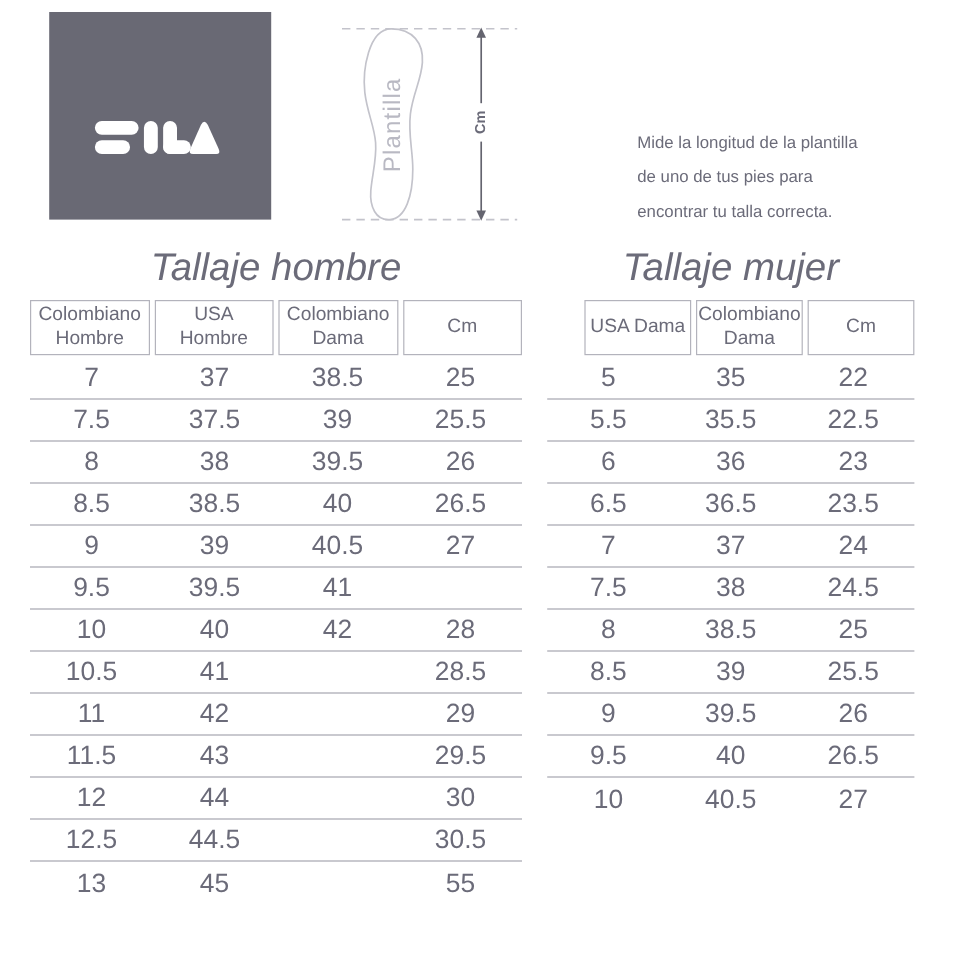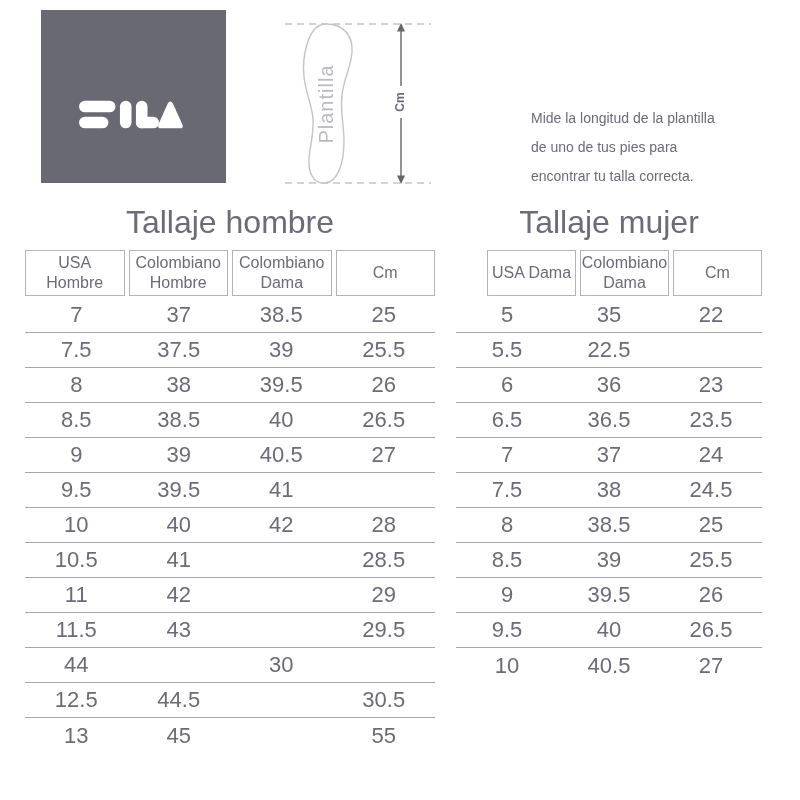--- a/index.html
+++ b/index.html
@@ -19,20 +19,21 @@
   .instruction{
     position:absolute;left:487px;top:104px;width:305px;
     font-size:14px;line-height:29px;white-space:pre-line;color:var(--text);margin-left:44px;
   }
   .size-table{position:absolute;}
   .size-table.men{left:25px;top:200px;width:410px;}
   .size-table.women{left:456px;top:200px;width:306px;}
   .ttitle{
     text-align:center;font-size:32px;line-height:44px;color:var(--text);
     height:44px;
+    font-style:italic;
   }
   .thead{display:grid;gap:4px;margin-top:6px;height:46px;}
   .cols-4 .thead, .thead.cols-4{grid-template-columns:repeat(4,1fr);}
   .thead.cols-3{grid-template-columns:repeat(3,1fr);margin-left:31px;}
   .hcell{
     border:1px solid var(--header-border);
     display:flex;align-items:center;justify-content:center;
     text-align:center;font-size:16px;line-height:20px;color:var(--text);
   }
   .hcell span{display:block;max-width:92px;}
@@ -84,24 +85,24 @@
   </div>
 
   <div class="instruction">Mide la longitud de la plantilla
 de uno de tus pies para
 encontrar tu talla correcta.</div>
 
   <div class="size-table men">
     <div class="ttitle">Tallaje hombre</div>
     <div class="thead cols-4">
         <div class="hcell">
+          <span>Colombiano Hombre</span>
+        </div>
+        <div class="hcell">
           <span>USA Hombre</span>
-        </div>
-        <div class="hcell">
-          <span>Colombiano Hombre</span>
         </div>
         <div class="hcell">
           <span>Colombiano Dama</span>
         </div>
         <div class="hcell">
           <span>Cm</span>
         </div>
       </div>
     <div class="tbody cols-4">
         <div class="trow">
@@ -157,20 +158,21 @@
           <div class="tcell"></div>
           <div class="tcell">29</div>
         </div>
         <div class="trow">
           <div class="tcell">11.5</div>
           <div class="tcell">43</div>
           <div class="tcell"></div>
           <div class="tcell">29.5</div>
         </div>
         <div class="trow">
+          <div class="tcell">12</div>
           <div class="tcell">44</div>
           <div class="tcell"></div>
           <div class="tcell">30</div>
         </div>
         <div class="trow">
           <div class="tcell">12.5</div>
           <div class="tcell">44.5</div>
           <div class="tcell"></div>
           <div class="tcell">30.5</div>
         </div>
@@ -197,20 +199,21 @@
         </div>
       </div>
     <div class="tbody cols-3">
         <div class="trow">
           <div class="tcell">5</div>
           <div class="tcell">35</div>
           <div class="tcell">22</div>
         </div>
         <div class="trow">
           <div class="tcell">5.5</div>
+          <div class="tcell">35.5</div>
           <div class="tcell">22.5</div>
         </div>
         <div class="trow">
           <div class="tcell">6</div>
           <div class="tcell">36</div>
           <div class="tcell">23</div>
         </div>
         <div class="trow">
           <div class="tcell">6.5</div>
           <div class="tcell">36.5</div>

